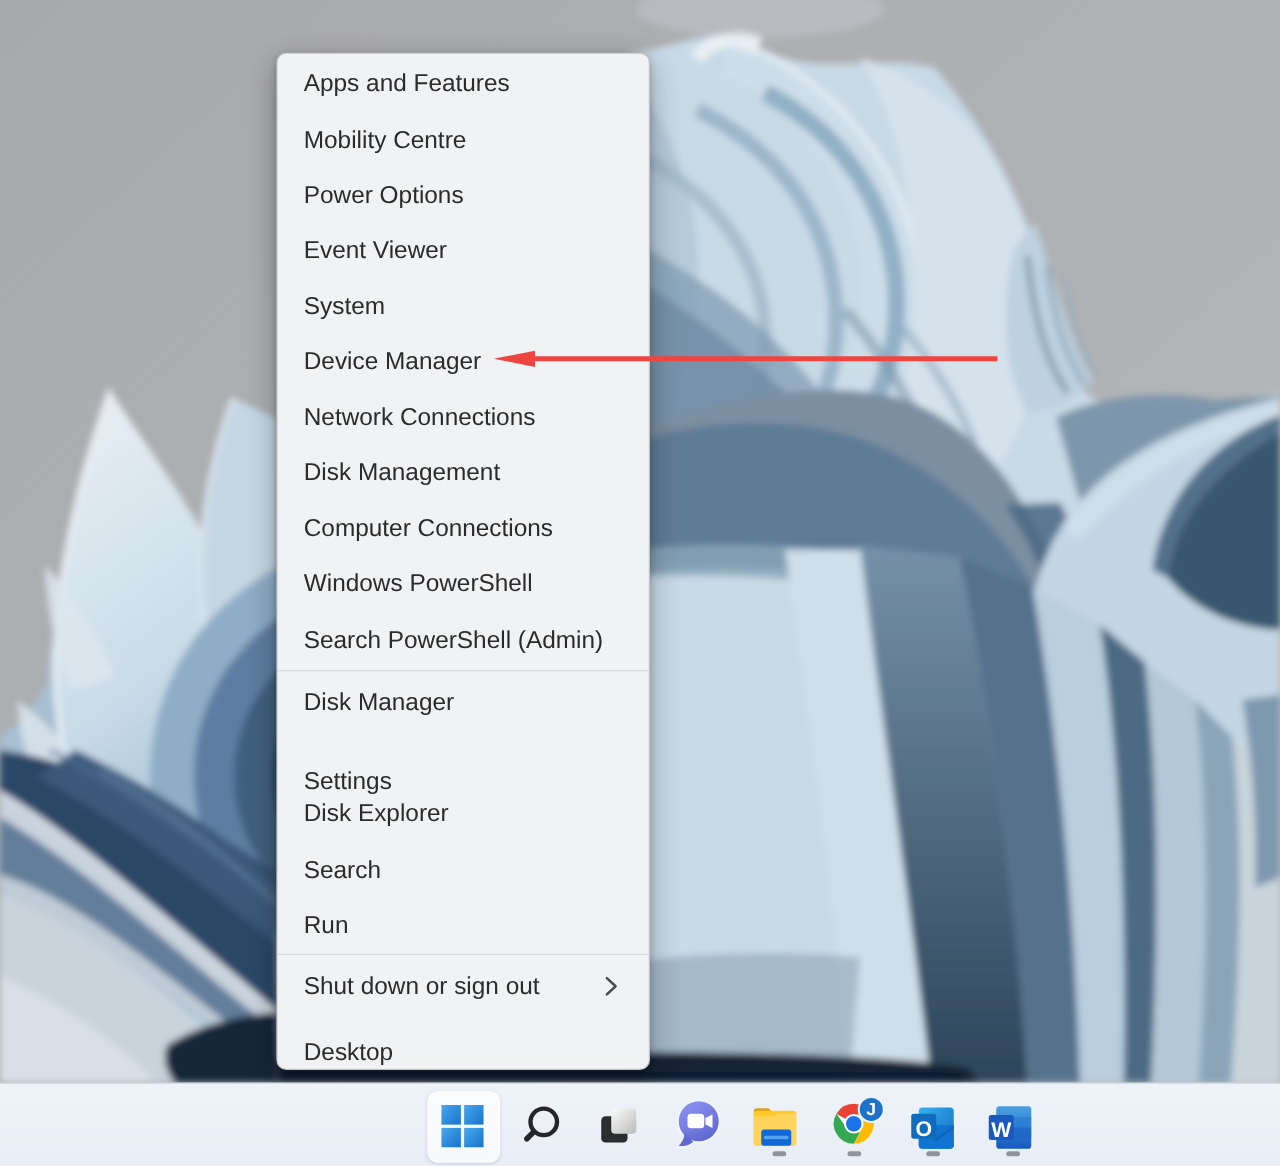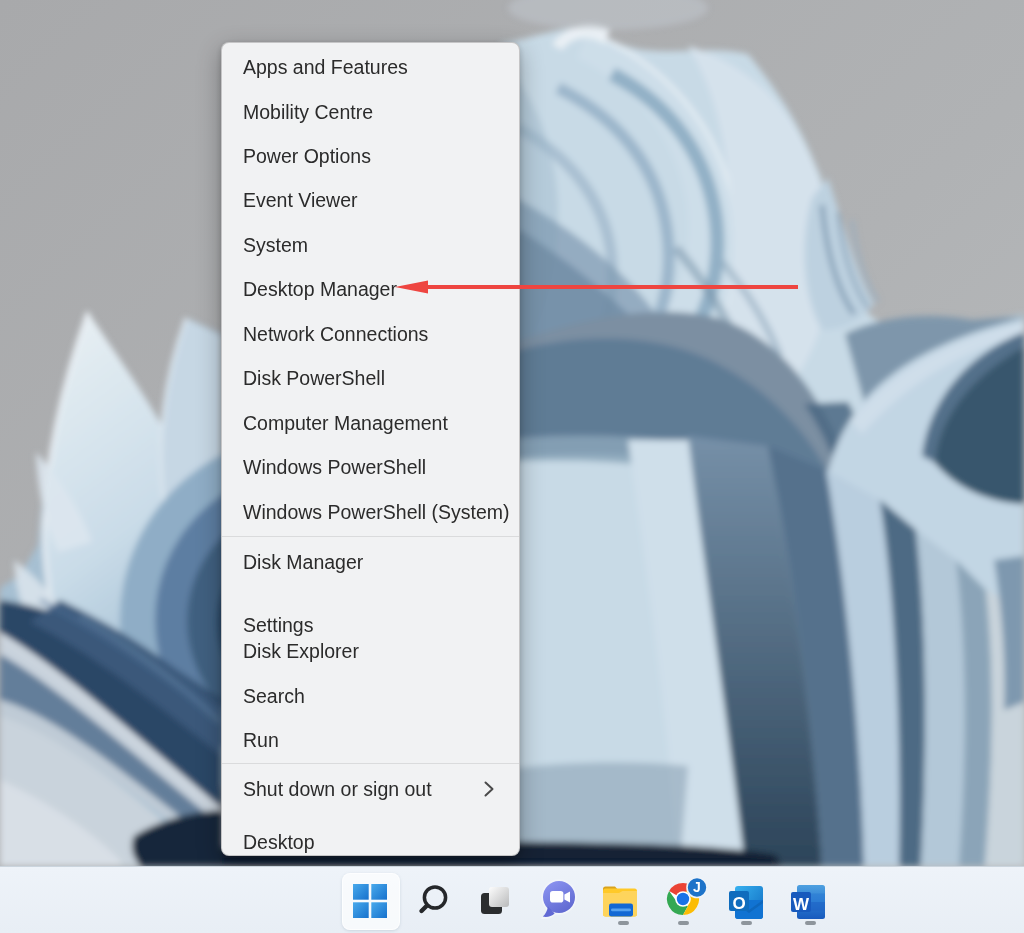--- a/index.html
+++ b/index.html
@@ -155,26 +155,26 @@
     <path d="M134,836 C160,820 190,812 222,810 L222,866 L140,866 C132,856 130,846 134,836 Z" fill="#15263a"></path>
   </g>
 </svg>
 
 <div id="menu">
 <div class="mi" style="top:2.0px">Apps and Features</div>
 <div class="mi" style="top:46.5px">Mobility Centre</div>
 <div class="mi" style="top:90.9px">Power Options</div>
 <div class="mi" style="top:135.4px">Event Viewer</div>
 <div class="mi" style="top:179.8px">System</div>
-<div class="mi" style="top:224.2px">Desktop Manager</div>
+<div class="mi" style="top:224.2px">Device Manager</div>
 <div class="mi" style="top:268.7px">Network Connections</div>
-<div class="mi" style="top:313.1px">Disk PowerShell</div>
-<div class="mi" style="top:357.6px">Computer Management</div>
+<div class="mi" style="top:313.1px">Disk Management</div>
+<div class="mi" style="top:357.6px">Computer Connections</div>
 <div class="mi" style="top:402.0px">Windows PowerShell</div>
-<div class="mi" style="top:446.5px">Windows PowerShell (System)</div>
+<div class="mi" style="top:446.5px">Search PowerShell (Admin)</div>
 <div class="sep" style="top:493px"></div>
 <div class="mi" style="top:497.0px">Disk Manager</div>
 <div class="mi" style="top:560px">Settings</div>
 <div class="mi" style="top:586.0px">Disk Explorer</div>
 <div class="mi" style="top:630.5px">Search</div>
 <div class="mi" style="top:675.0px">Run</div>
 <div class="sep" style="top:720px"></div>
 <div class="mi" style="top:724.0px">Shut down or sign out</div>
 <svg style="position:absolute;left:260px;top:735px" width="14" height="22" viewBox="0 0 14 22">
       <path d="M3.5 4.5 L10.5 11 L3.5 17.5" fill="none" stroke="#4a4a4a" stroke-width="2" stroke-linecap="round" stroke-linejoin="round"></path>

